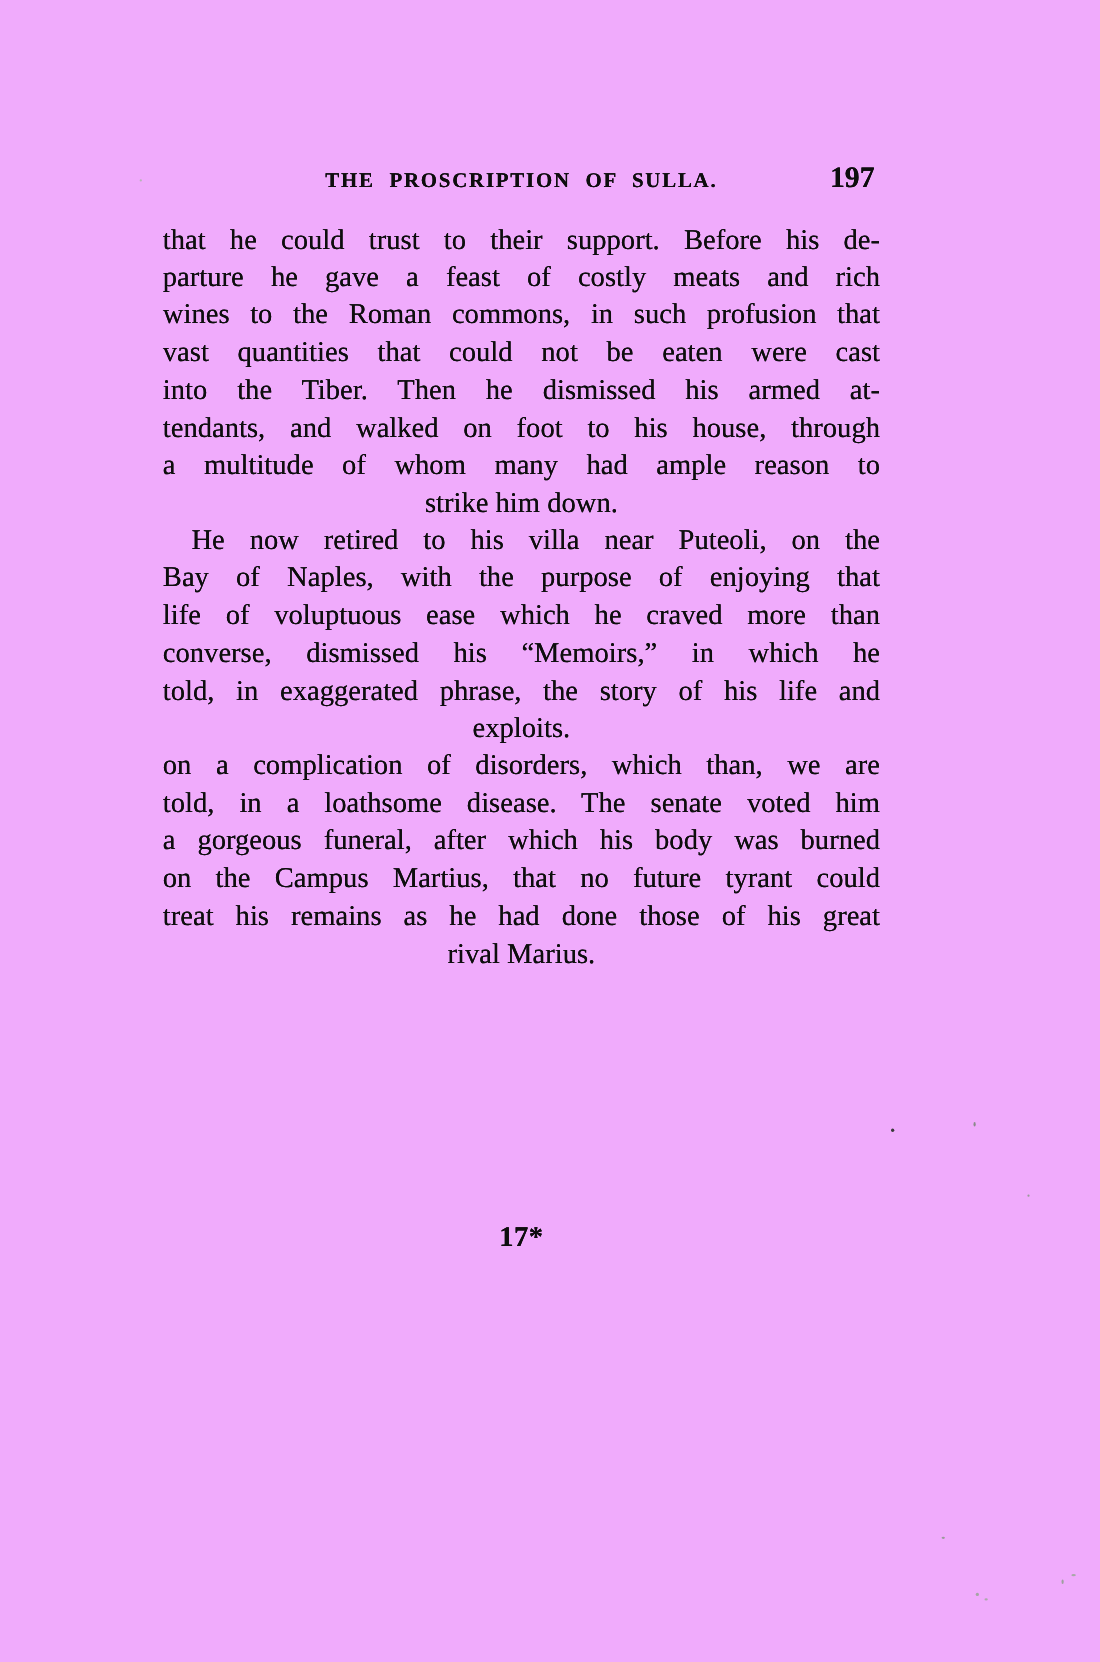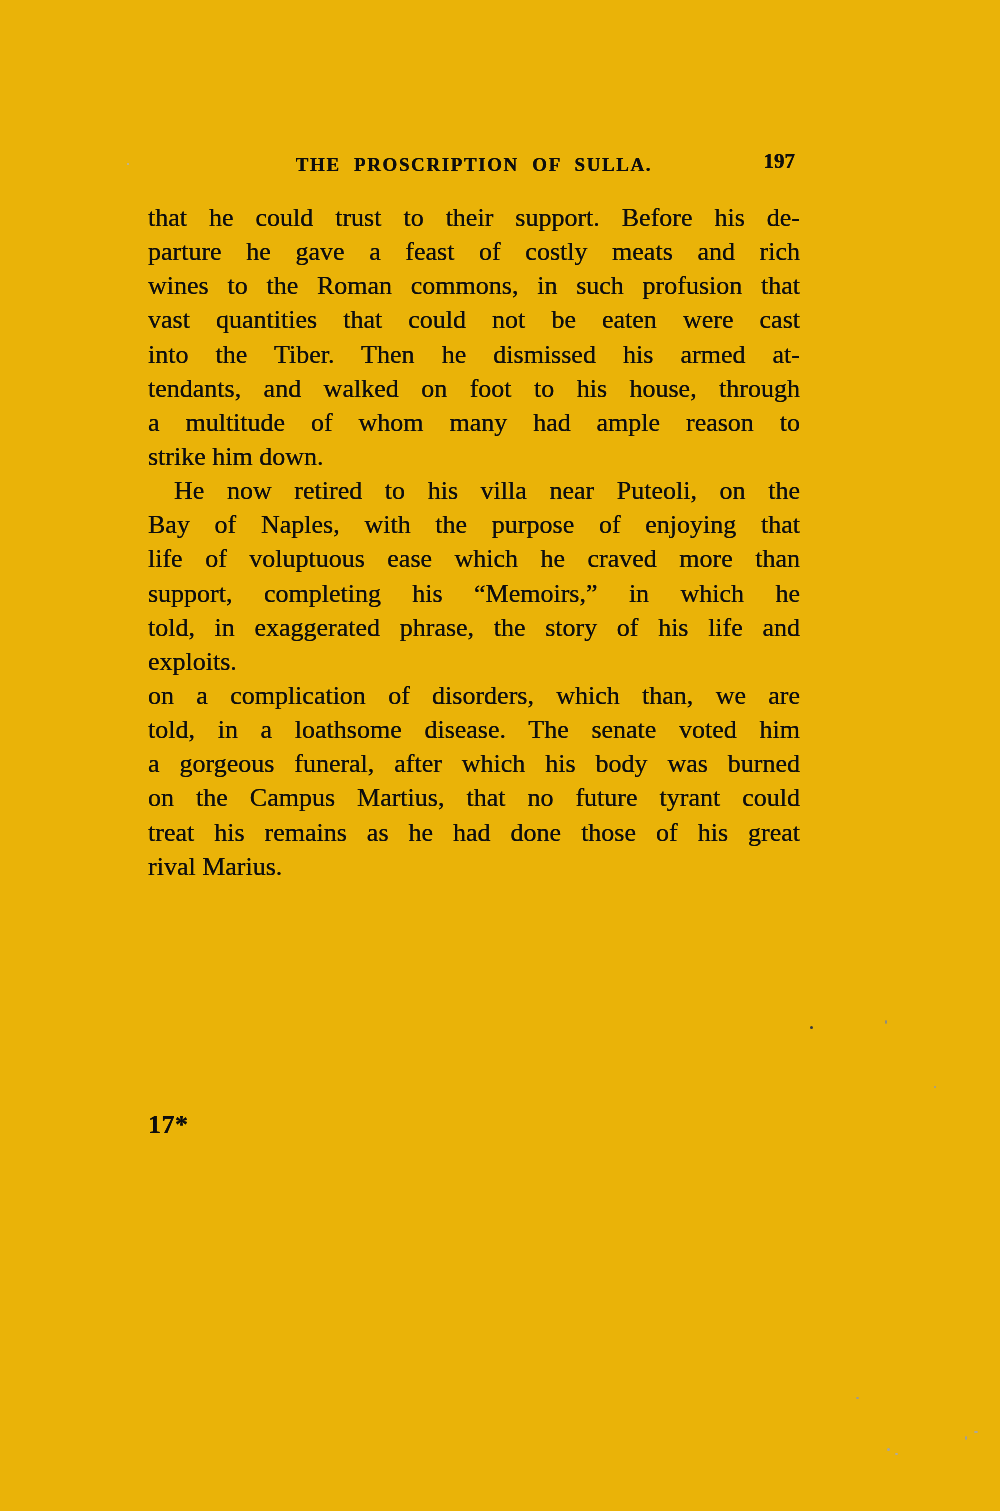--- a/index.html
+++ b/index.html
@@ -8,21 +8,21 @@
     height: 1511px;
     background: #ffffff;
     position: relative;
     overflow: hidden;
     font-family: "Liberation Serif", "DejaVu Serif", serif;
     color: #0e0e0e;
   }
   .page {
     position: absolute;
     inset: 0;
-    background: #eab308;
+    background: #f0abfc;
     text-decoration: underline;
   }
   
   .running-head {
     position: absolute;
     left: 148px;
     top: 150px;
     width: 652px;
     height: 32px;
   }
@@ -36,21 +36,21 @@
     letter-spacing: 1.6px;
     word-spacing: 7px;
     line-height: 22px;
     text-shadow: 0 0 0.4px #000;
     white-space: nowrap;
   }
   .running-page-number {
     position: absolute;
     right: 5px;
     top: -3px;
-    font-size: 21px;
+    font-size: 27px;
     font-weight: 700;
     line-height: 28px;
     text-shadow: 0 0 0.4px #000;
     margin-left: 35px;
   }
   
   .text-block {
     position: absolute;
     left: 148px;
     top: 201px;
@@ -67,27 +67,28 @@
   }
   
   .line.just::after {
     content: "";
     display: inline-block;
     width: 100%;
     height: 0;
     vertical-align: top;
   }
   .line.indent { text-indent: 26px; }
-  .line.para-end { text-align: left; }
+  .line.para-end { text-align: center; }
   
   .footer-sig {
     position: absolute;
     left: 148px;
     top: 1110px;
     width: 652px;
+    text-align: center;
     font-size: 26px;
     font-weight: 700;
     letter-spacing: 0.5px;
     text-shadow: 0 0 0.5px #000;
   }
   
   .speck {
     position: absolute;
     border-radius: 50%;
   }
@@ -108,21 +109,21 @@
       <div class="line just">parture he gave a feast of costly meats and rich</div>
       <div class="line just">wines to the Roman commons, in such profusion that</div>
       <div class="line just">vast quantities that could not be eaten were cast</div>
       <div class="line just">into the Tiber. Then he dismissed his armed at-</div>
       <div class="line just">tendants, and walked on foot to his house, through</div>
       <div class="line just">a multitude of whom many had ample reason to</div>
       <div class="line para-end">strike him down.</div>
       <div class="line just indent">He now retired to his villa near Puteoli, on the</div>
       <div class="line just">Bay of Naples, with the purpose of enjoying that</div>
       <div class="line just">life of voluptuous ease which he craved more than</div>
-      <div class="line just">support, completing his “Memoirs,” in which he</div>
+      <div class="line just">converse, dismissed his “Memoirs,” in which he</div>
       <div class="line just">told, in exaggerated phrase, the story of his life and</div>
       <div class="line para-end">exploits.</div>
       <div class="line just">on a complication of disorders, which than, we are</div>
       <div class="line just">told, in a loathsome disease. The senate voted him</div>
       <div class="line just">a gorgeous funeral, after which his body was burned</div>
       <div class="line just">on the Campus Martius, that no future tyrant could</div>
       <div class="line just">treat his remains as he had done those of his great</div>
       <div class="line para-end">rival Marius.</div>
     </div>
 

